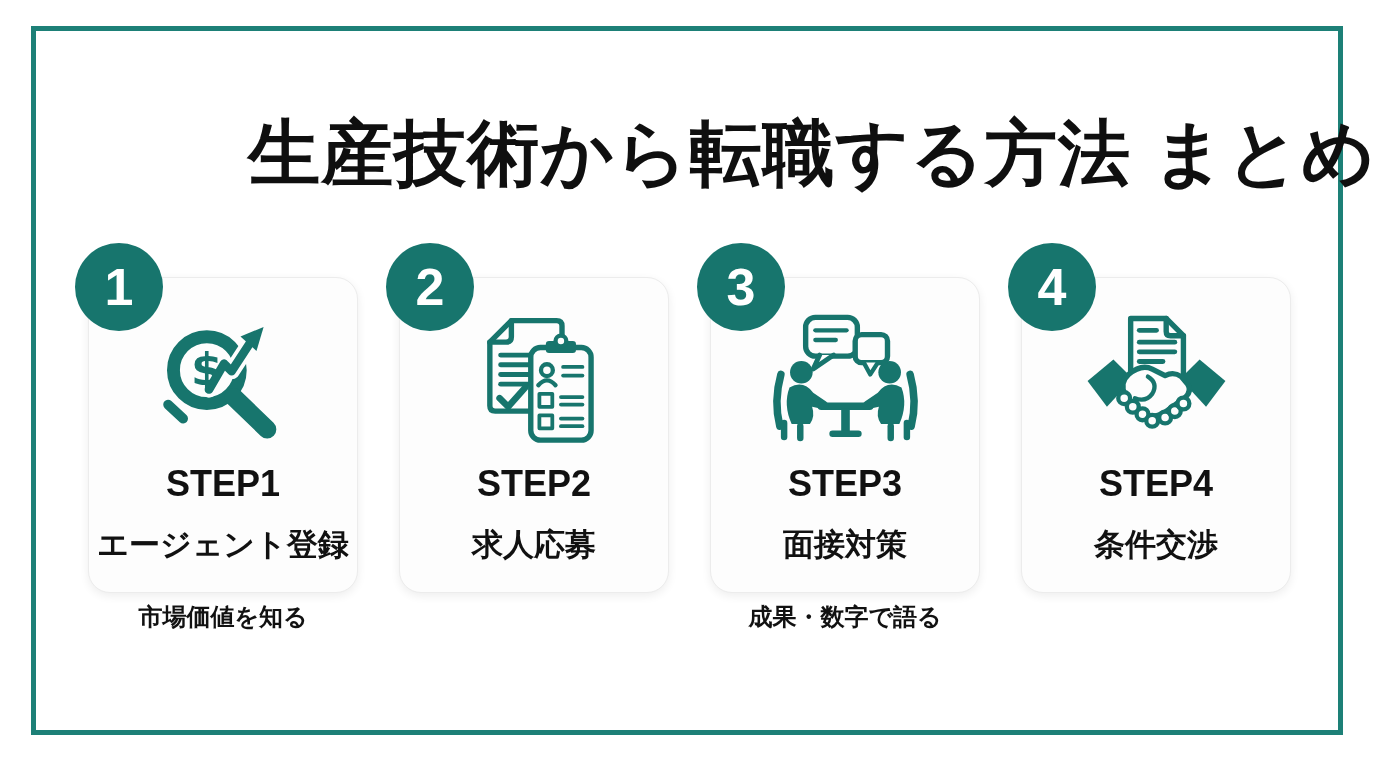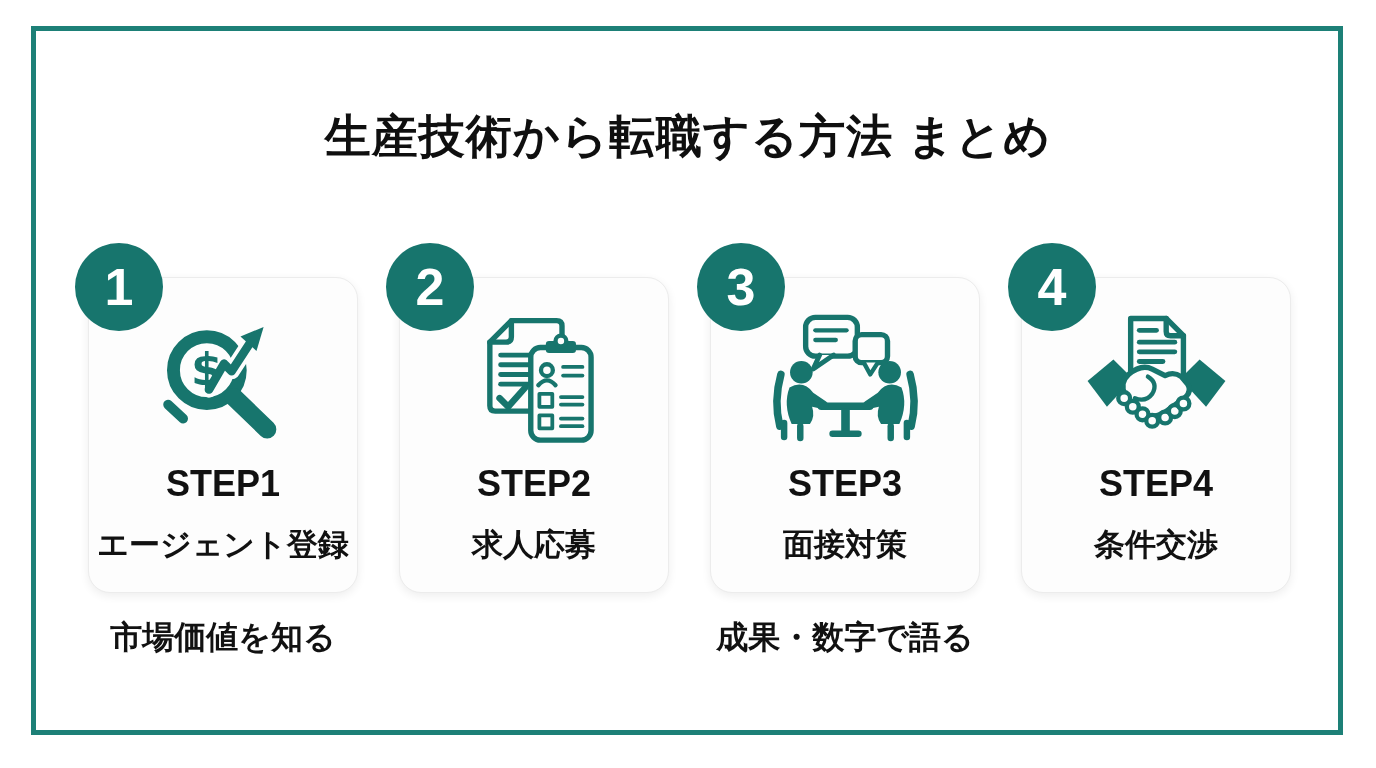--- a/index.html
+++ b/index.html
@@ -5,40 +5,40 @@
   html,body{margin:0;padding:0;background:#fff;}
   .canvas{
     position:relative;width:1376px;height:768px;background:#ffffff;
     font-family:"Liberation Sans","DejaVu Sans",sans-serif;overflow:hidden;color:#111;
   }
   .frame{
     position:absolute;left:31px;top:26px;width:1312px;height:709px;
     border:5px solid #1d8077;box-sizing:border-box;background:transparent;
   }
   .title{
-    position:absolute;left:0;top:106px;width:100%;margin:0;text-align:center;
-    font-size:46px;font-weight:800;letter-spacing:1px;color:#0f0f0f;white-space:nowrap;
+    position:absolute;left:0;top:106px;width:100%;margin:0;text-align:right;
+    font-size:72px;font-weight:800;letter-spacing:1px;color:#0f0f0f;white-space:nowrap;
   }
   .cards{position:absolute;left:88px;top:277px;display:flex;gap:41px;}
   .wrap{width:270px;display:flex;flex-direction:column;align-items:center;}
   .card{
     position:relative;width:270px;height:316px;background:#fdfdfd;
     border:1px solid #ececec;border-radius:22px;box-sizing:border-box;
     box-shadow:0 3px 10px rgba(0,0,0,.07);
     display:flex;flex-direction:column;align-items:center;
   }
   .badge{
     position:absolute;left:-14px;top:-35px;width:88px;height:88px;border-radius:50%;
     background:#17756d;color:#ffffff;display:flex;align-items:center;justify-content:center;
     font-size:52px;font-weight:700;z-index:2;
   }
   .icon-box{margin-top:30px;height:148px;display:flex;align-items:center;justify-content:center;}
   .step-label{font-size:36px;font-weight:800;line-height:1.1;margin-top:8px;text-align:center;}
   .step-title{font-size:31px;font-weight:800;margin-top:22px;white-space:nowrap;line-height:1.2;}
-  .caption{margin-top:23px;font-size:32px;font-weight:700;white-space:nowrap;text-align:center;}
+  .caption{margin-top:8px;font-size:24px;font-weight:700;white-space:nowrap;text-align:center;}
   
   .st{stroke:#17756d;fill:none;stroke-linecap:round;stroke-linejoin:round;}
   .fl{fill:#17756d;stroke:none;}
   .wh{fill:#fdfdfd;}
   .cut{stroke:#fdfdfd;fill:none;stroke-linecap:round;stroke-linejoin:round;}
 </style>
 </head>
 <body>
 
 <div class="canvas">

